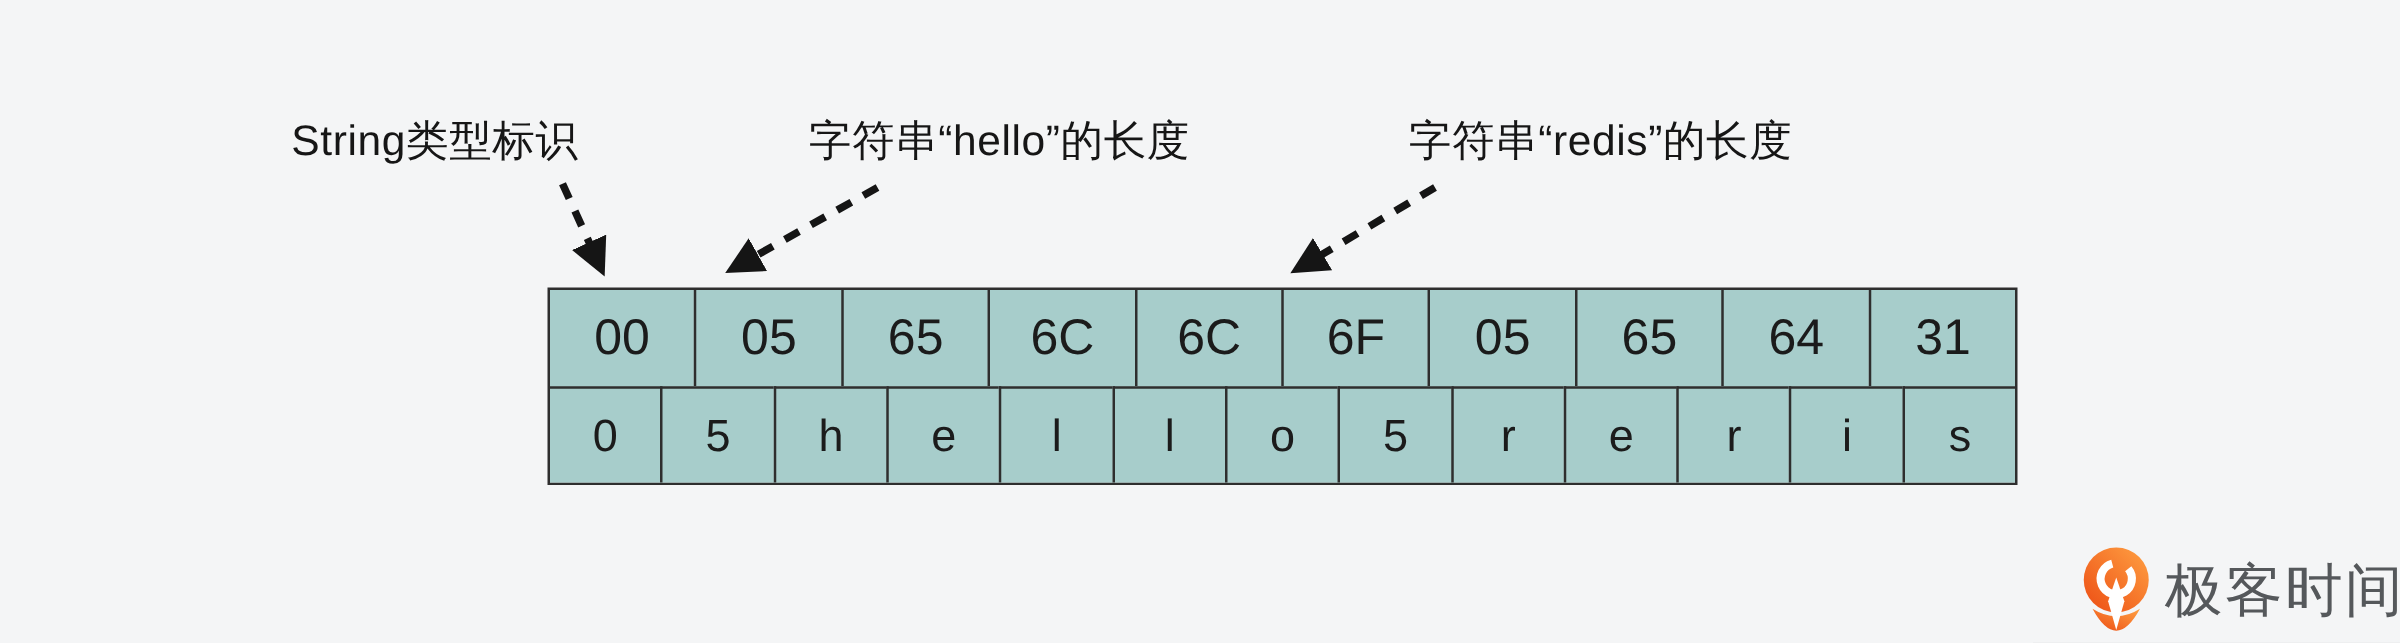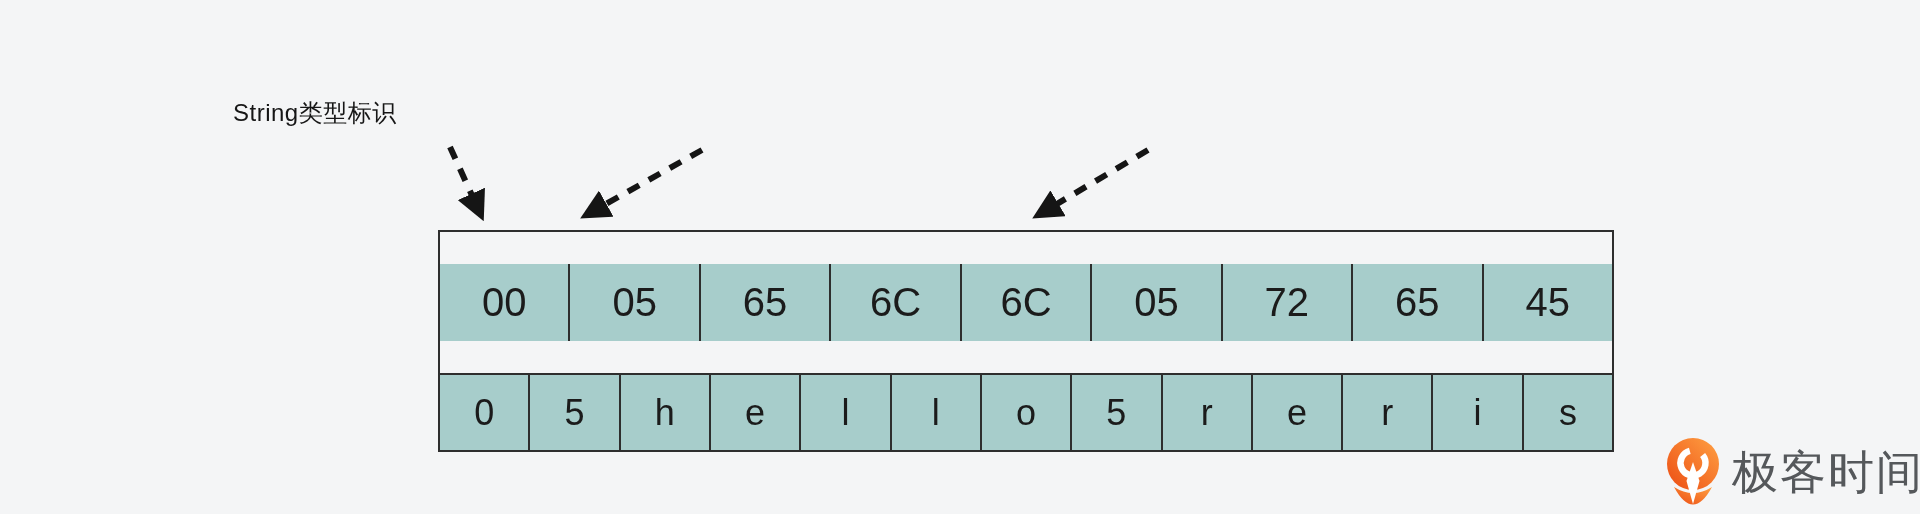--- a/index.html
+++ b/index.html
@@ -14,21 +14,21 @@
   .canvas{
     position:relative;
     width:1920px;height:514px;
     background:var(--bg);
     overflow:hidden;
     font-family:"Liberation Sans","DejaVu Sans",sans-serif;
     color:var(--ink);
   }
   .annotation{
     position:absolute;
-    font-size:24px;
+    font-size:34px;
     line-height:36px;
     color:var(--ink);
     white-space:nowrap;
     letter-spacing:0.5px;
   }
   #annotation-1{left:233px;top:95px;}
   #annotation-2{left:647px;top:95px;}
   #annotation-3{left:1127px;top:95px;}
   .arrows-layer{
     position:absolute;left:0;top:0;width:1920px;height:514px;
@@ -39,21 +39,21 @@
     stroke-width:6;
     stroke-dasharray:13 11;
     fill:none;
   }
   .byte-table{
     position:absolute;
     left:438px;top:230px;width:1176px;
     border:2px solid var(--cell-border);
     display:flex;flex-direction:column;
   }
-  .byte-row{display:flex;width:100%;margin-top:32px;}
+  .byte-row{display:flex;width:100%;}
   .byte-row + .byte-row .byte-cell{border-top:2px solid var(--cell-border);}
   .byte-cell{
     flex:1 1 0;
     height:77px;
     background:var(--cell);
     border-left:2px solid var(--cell-border);
     display:flex;align-items:center;justify-content:center;
     font-size:40px;
     color:#1b1b1b;
   }
@@ -72,43 +72,46 @@
     color:var(--logo-text-color);
     white-space:nowrap;
   }
 </style>
 </head>
 <body>
 
 <div class="canvas">
 
   <div class="annotation" id="annotation-1">String类型标识</div>
+  <div class="annotation" id="annotation-2">字符串“hello”的长度</div>
+  <div class="annotation" id="annotation-3">字符串“redis”的长度</div>
 
   <svg class="arrows-layer" viewBox="0 0 1920 514" xmlns="http://www.w3.org/2000/svg">
     <defs>
       <marker id="ah" viewBox="0 0 10 10" refX="7" refY="5" markerWidth="5" markerHeight="5" orient="auto">
         <path d="M0,0 L10,5 L0,10 Z" fill="#151515"></path>
       </marker>
     </defs>
     <line class="arrow-line" x1="450" y1="147" x2="480" y2="213" marker-end="url(#ah)"></line>
     <line class="arrow-line" x1="702" y1="150" x2="588" y2="214" marker-end="url(#ah)"></line>
     <line class="arrow-line" x1="1148" y1="150" x2="1040" y2="214" marker-end="url(#ah)"></line>
   </svg>
 
   <div class="byte-table">
     <div class="byte-row">
       <div class="byte-cell">00</div>
       <div class="byte-cell">05</div>
       <div class="byte-cell">65</div>
       <div class="byte-cell">6C</div>
       <div class="byte-cell">6C</div>
+      <div class="byte-cell">6F</div>
       <div class="byte-cell">05</div>
-      <div class="byte-cell">72</div>
       <div class="byte-cell">65</div>
-      <div class="byte-cell">45</div>
+      <div class="byte-cell">64</div>
+      <div class="byte-cell">31</div>
     </div>
     <div class="byte-row">
       <div class="byte-cell char-cell">0</div>
       <div class="byte-cell char-cell">5</div>
       <div class="byte-cell char-cell">h</div>
       <div class="byte-cell char-cell">e</div>
       <div class="byte-cell char-cell">l</div>
       <div class="byte-cell char-cell">l</div>
       <div class="byte-cell char-cell">o</div>
       <div class="byte-cell char-cell">5</div>

